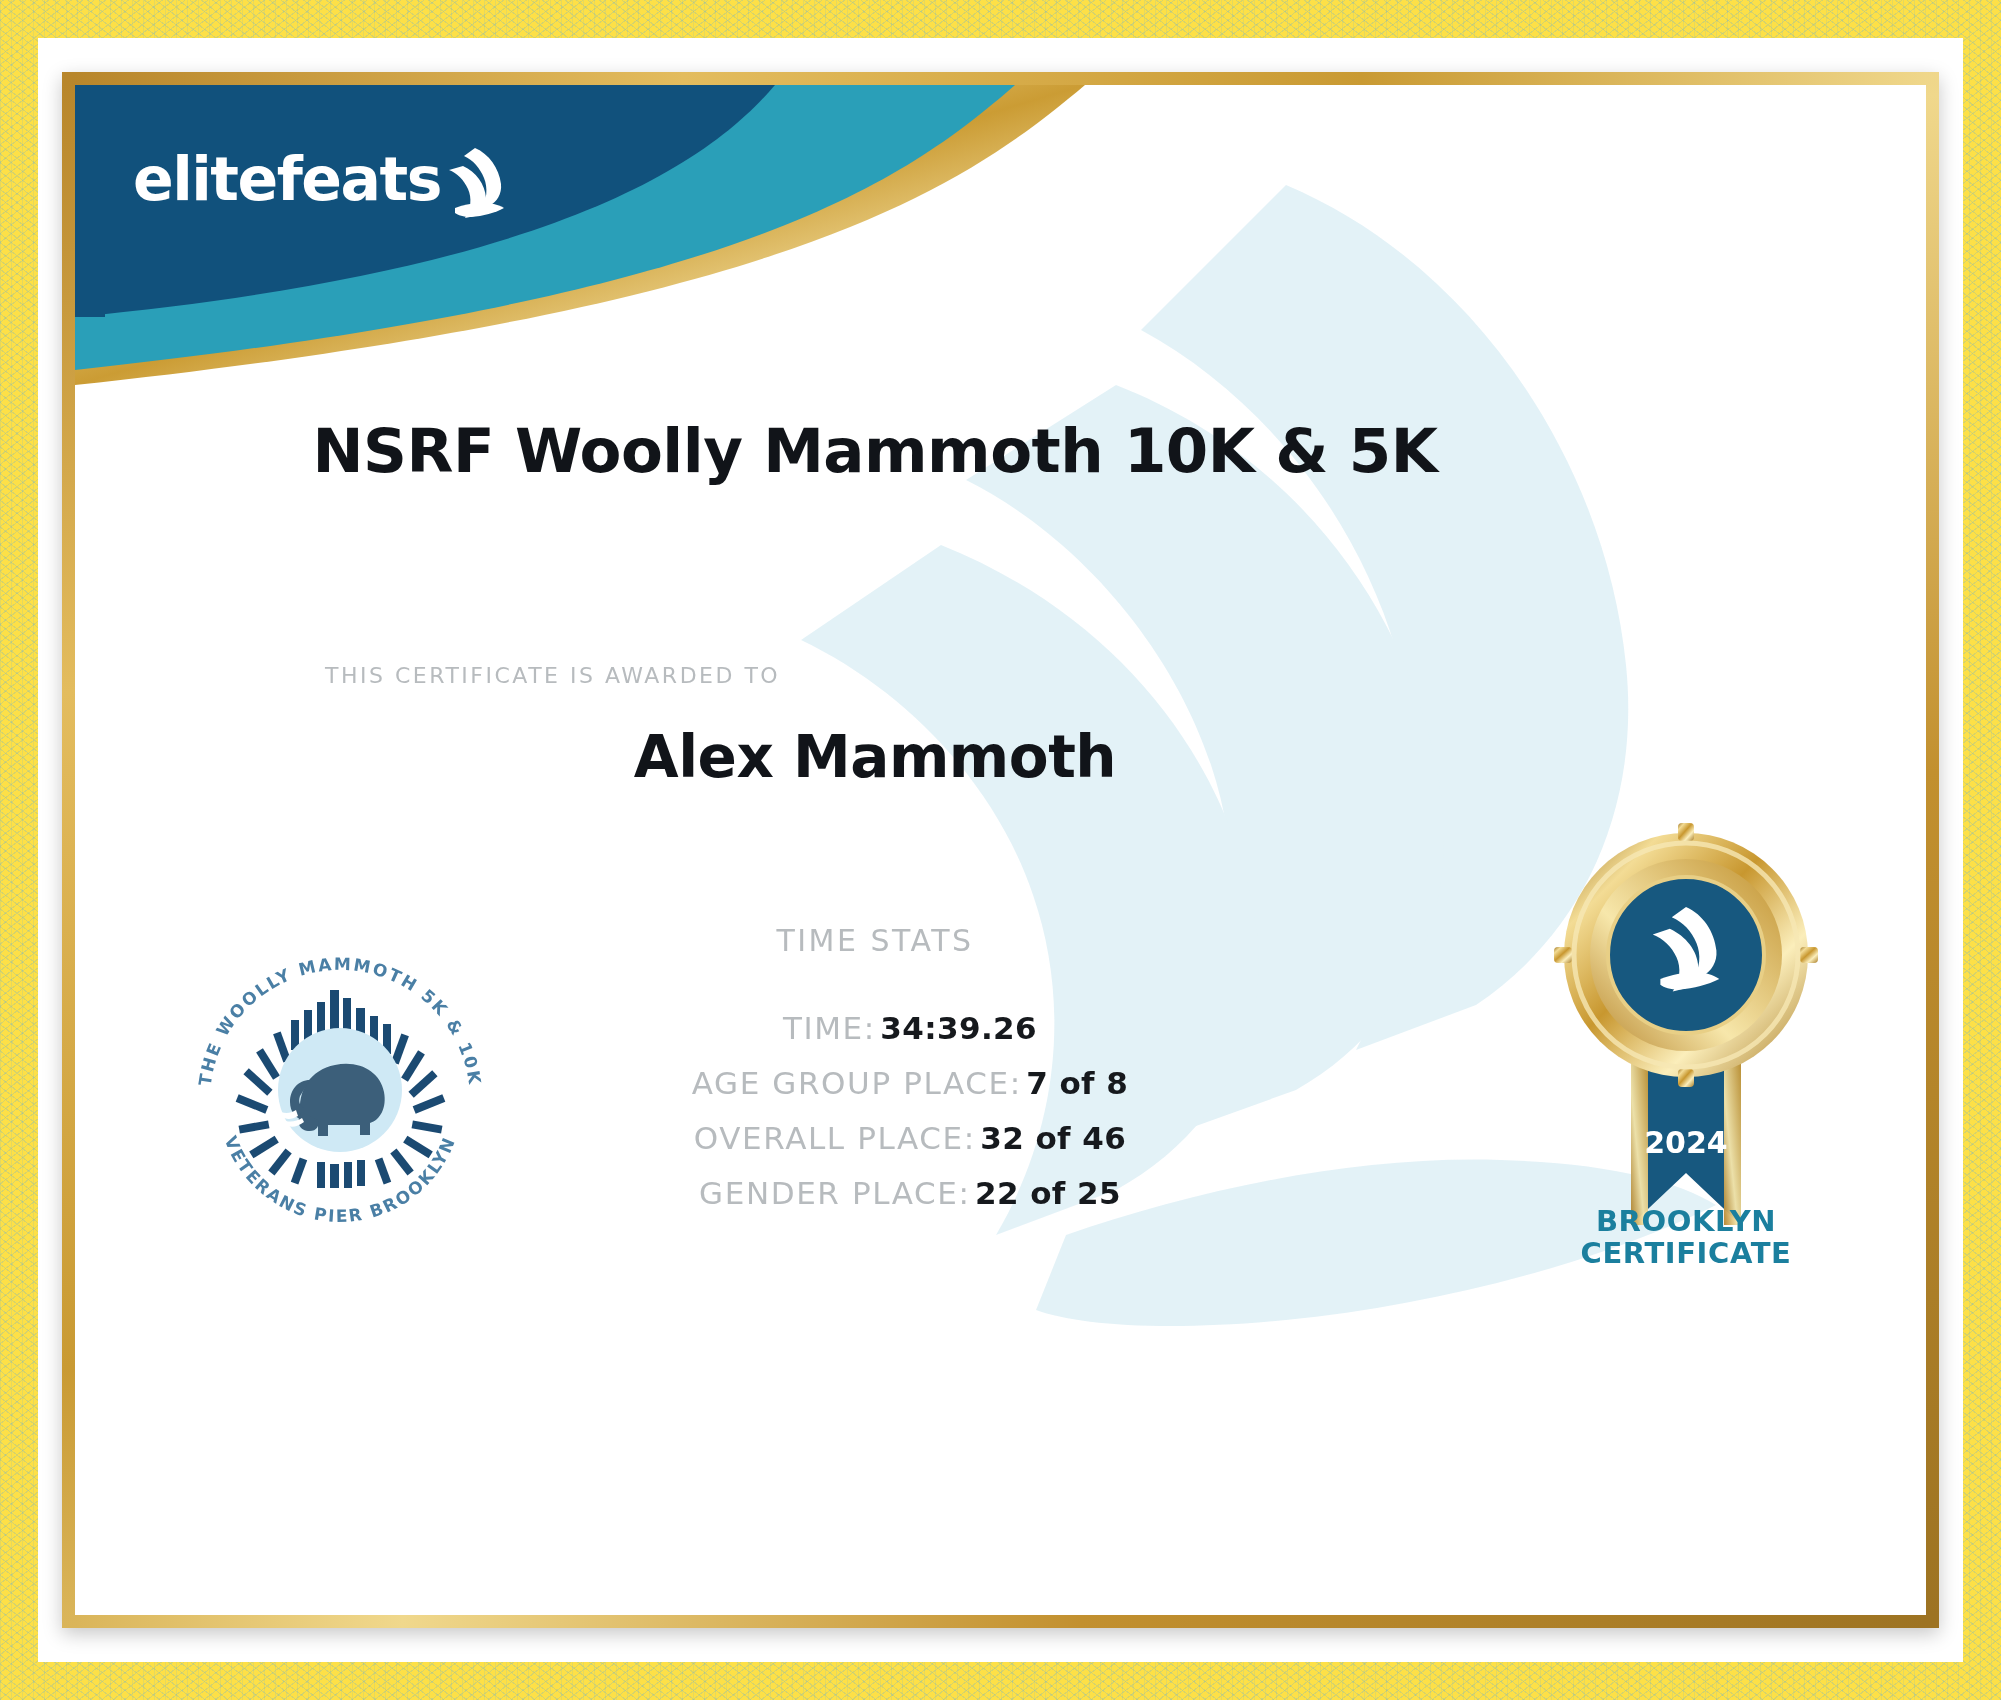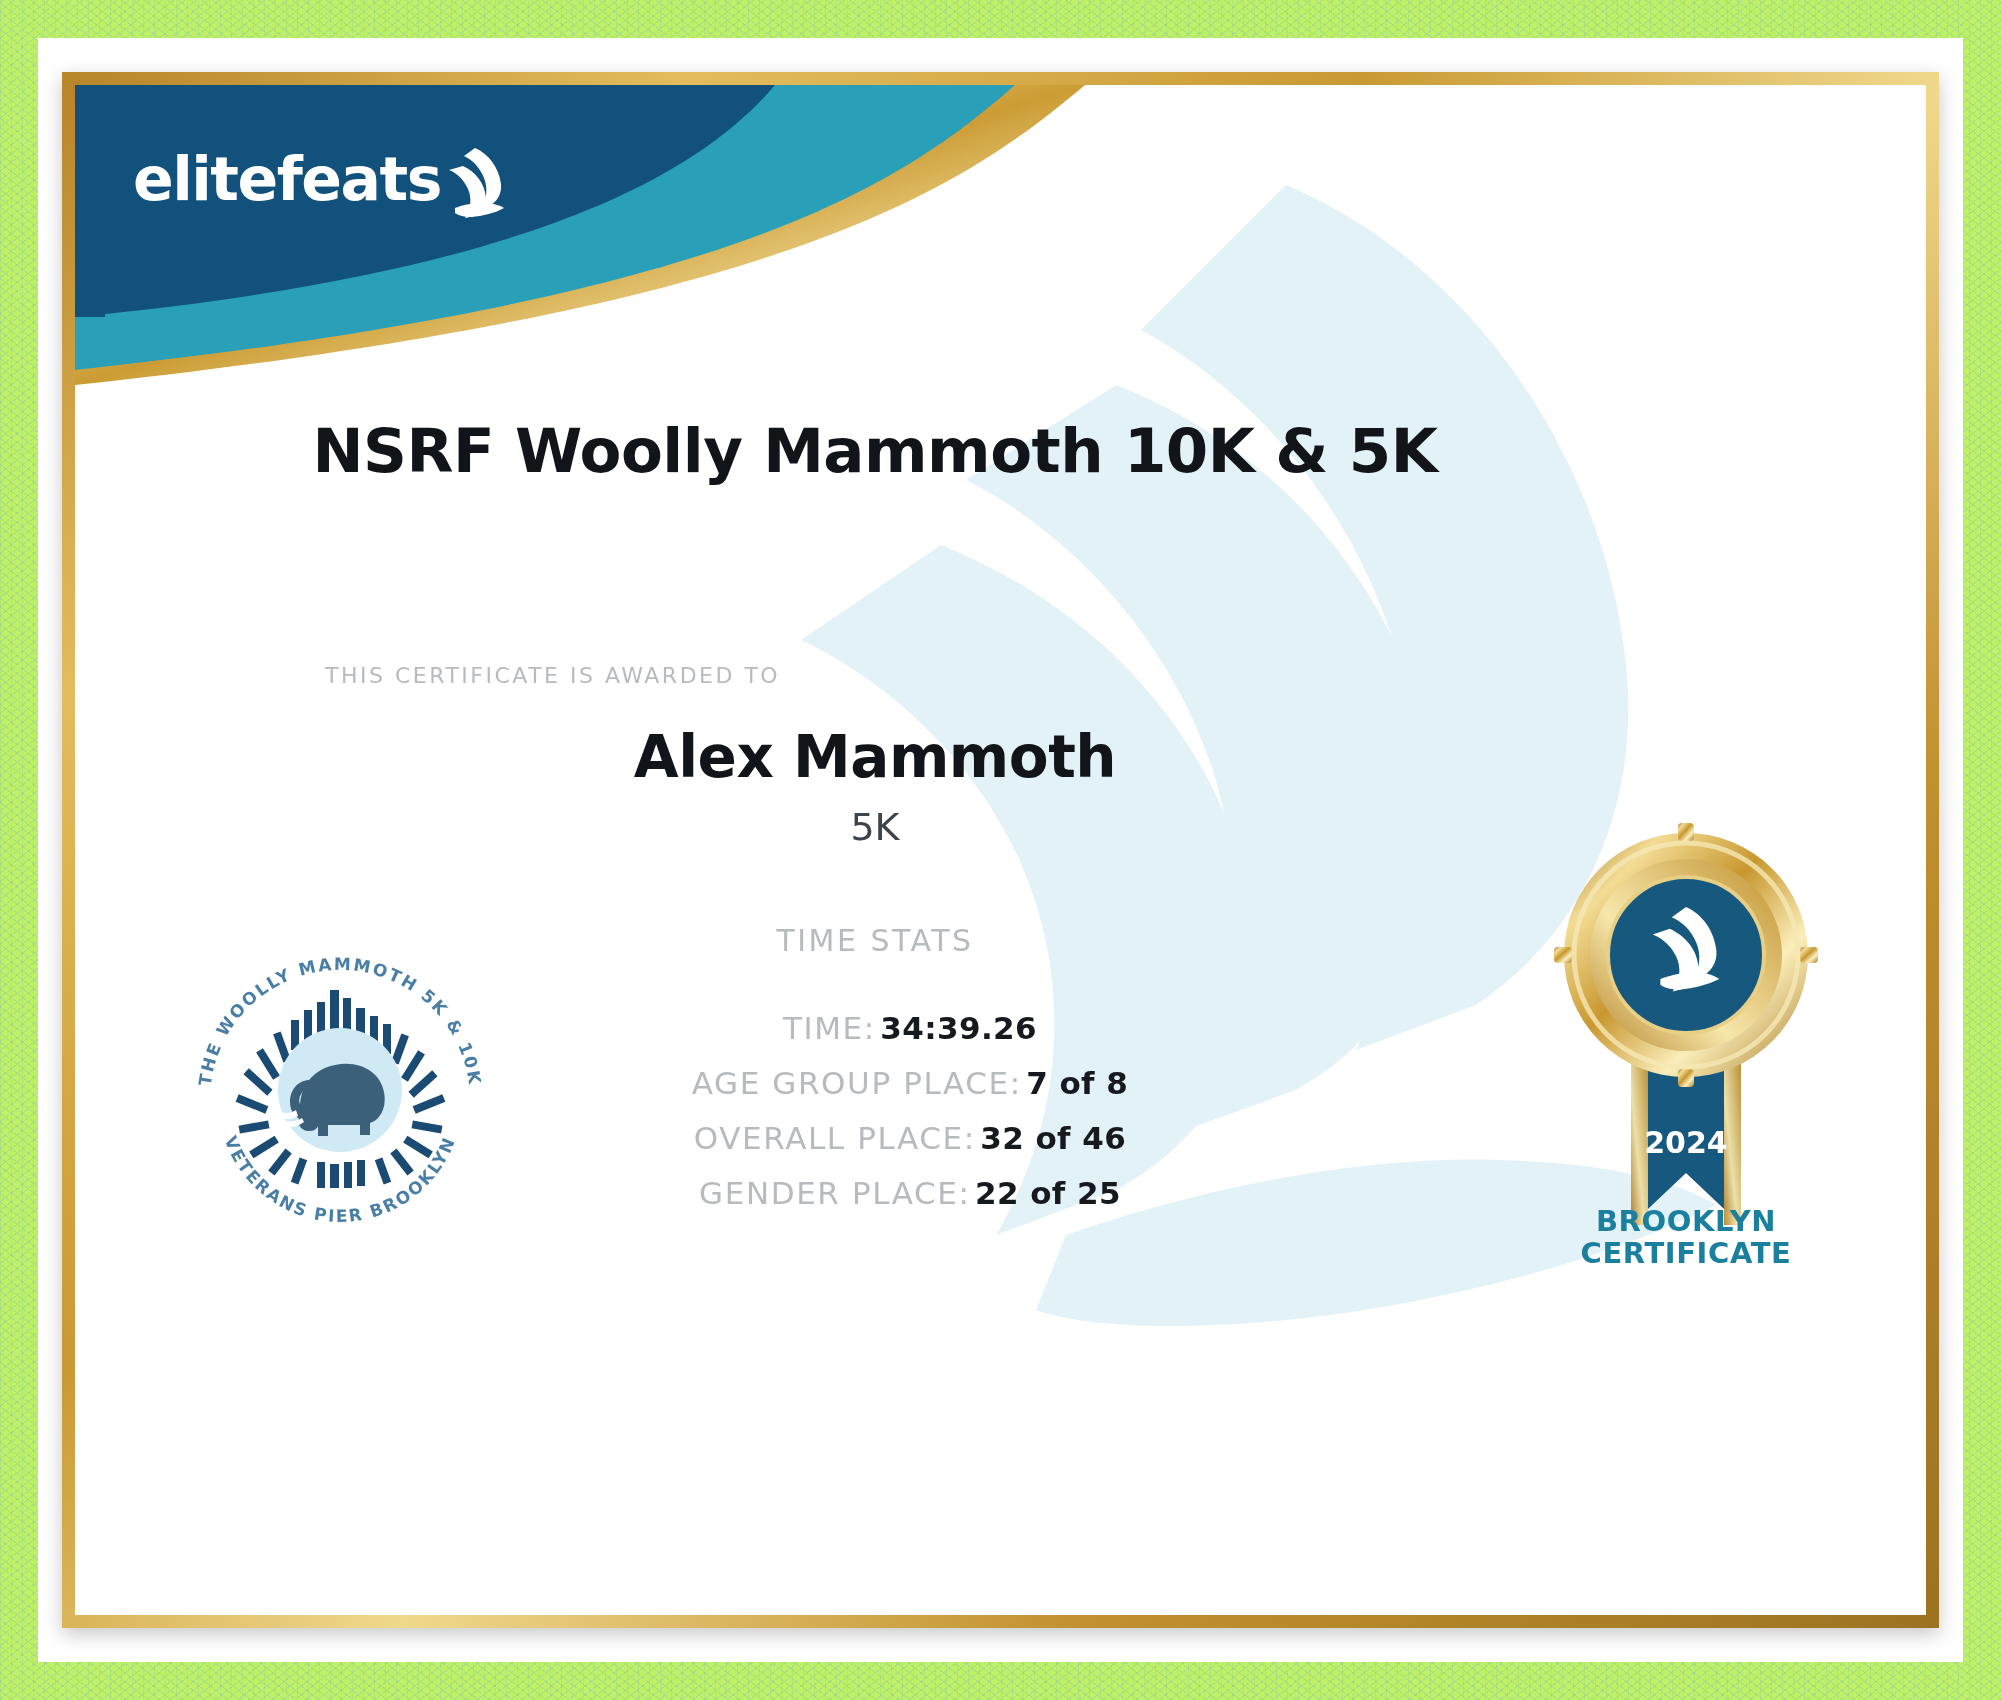--- a/index.html
+++ b/index.html
@@ -13,21 +13,21 @@
     font-family: "Liberation Sans", sans-serif;
     overflow: hidden;
   }
 
   
   .paper {
     position: absolute;
     left: 0; top: 0;
     width: 2001px;
     height: 1700px;
-    background: #bef264;
+    background: #fde047;
   }
   .guilloche {
     position: absolute;
     left: 0; top: 0;
     width: 2001px;
     height: 1700px;
     background-image:
       repeating-linear-gradient(38deg, rgba(120,180,195,0.30) 0px, rgba(120,180,195,0.30) 1px, rgba(255,255,255,0) 1px, rgba(255,255,255,0) 7px),
       repeating-linear-gradient(-38deg, rgba(120,180,195,0.30) 0px, rgba(120,180,195,0.30) 1px, rgba(255,255,255,0) 1px, rgba(255,255,255,0) 7px),
       repeating-linear-gradient(90deg, rgba(120,180,195,0.18) 0px, rgba(120,180,195,0.18) 1px, rgba(255,255,255,0) 1px, rgba(255,255,255,0) 11px);
@@ -284,21 +284,20 @@
         </g>
       </svg>
     </div>
 
     <div class="body-col">
 
       <div class="event-name">NSRF Woolly Mammoth 10K &amp; 5K</div>
 
       <div class="label-grey awarded-label">THIS CERTIFICATE IS AWARDED TO</div>
       <div class="recipient-name">Alex Mammoth</div>
-      <div class="distance">5K</div>
 
       <div class="label-grey stats-label">TIME STATS</div>
 
       <div class="stats-list">
         <div class="stat-row">
           <span class="stat-key">TIME:</span>
           <span class="stat-val">34:39.26</span>
         </div>
         <div class="stat-row">
           <span class="stat-key">AGE GROUP PLACE:</span>

